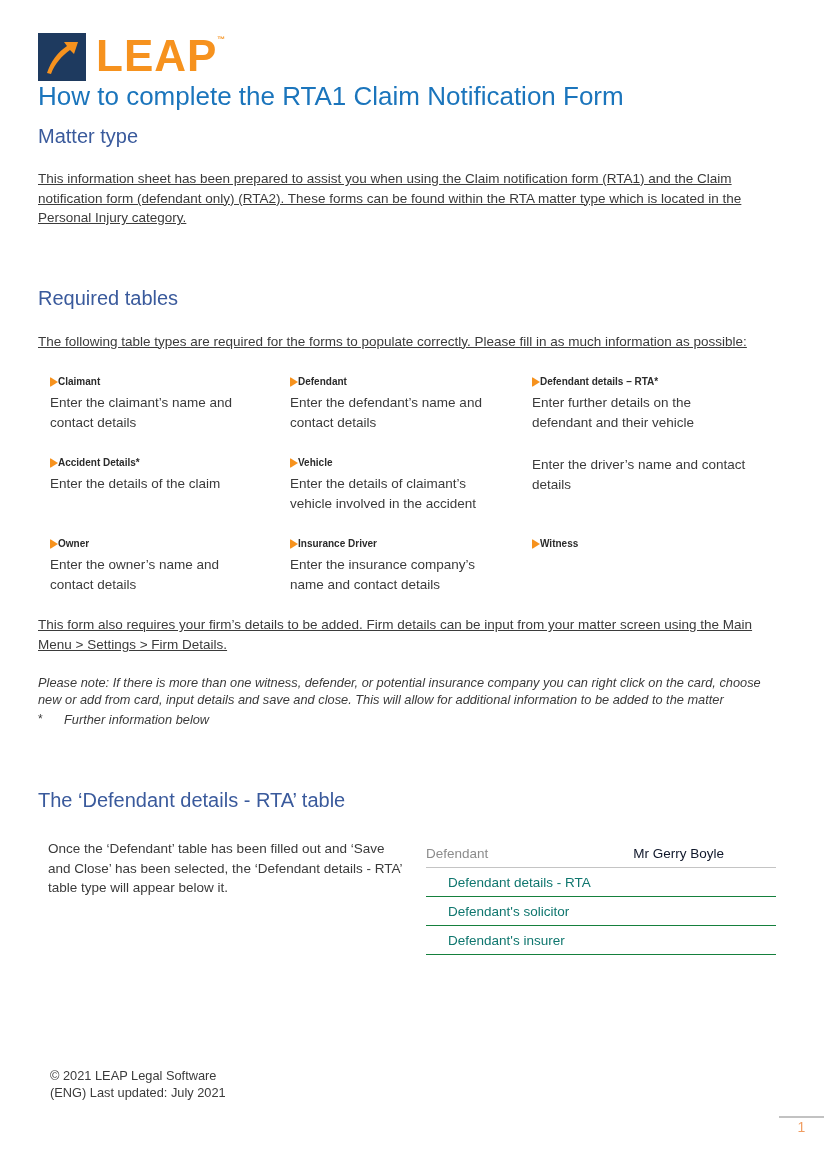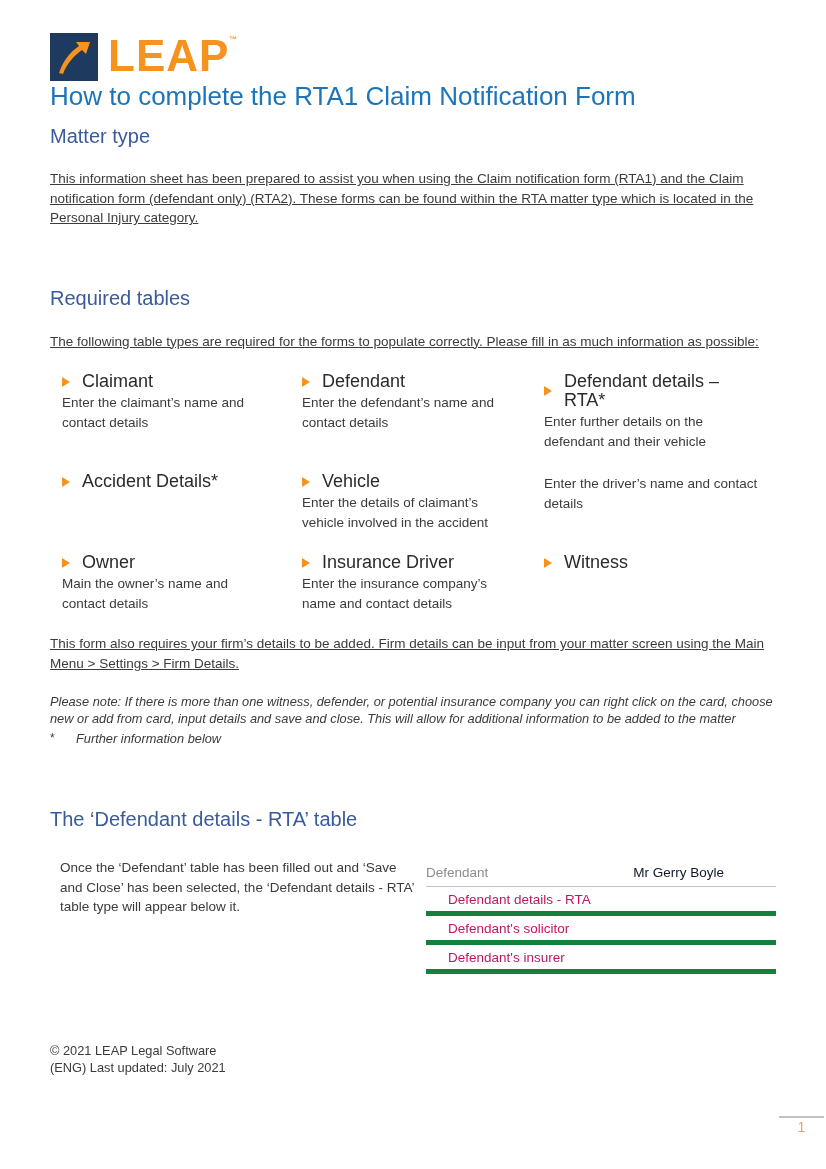--- a/index.html
+++ b/index.html
@@ -3,21 +3,21 @@
 <meta charset="utf-8">
 <style>
   * { margin:0; padding:0; box-sizing:border-box; }
   html,body { background:#ffffff; }
   body { font-family:"Liberation Sans","DejaVu Sans",sans-serif; color:#3b3b3b; }
   .page {
     position:relative;
     width:826px; height:1169px;
     margin:0 auto;
     background:#ffffff;
-    padding:33px 50px 0 50px;
+    padding:33px 50px 0 38px;
     overflow:hidden;
   }
   
   .logo { display:flex; align-items:flex-start; height:48px; }
   .logo-icon { width:48px; height:48px; display:block; }
   .logo-word {
     font-size:44px; font-weight:700; color:#F6921E;
     line-height:46px; letter-spacing:1px; margin-left:10px;
   }
   .logo-tm { font-size:8px; color:#F6921E; vertical-align:top; line-height:14px; }
@@ -56,35 +56,35 @@
   }
   .req-cell { padding-right:28px; }
   .req-head { display:flex; align-items:center; }
   .tri-bullet {
     width:0; height:0; flex:0 0 auto;
     border-left:8px solid #F6921E;
     border-top:5px solid transparent;
     border-bottom:5px solid transparent;
     border-radius:1px;
   }
-  .req-label { margin-left:12px; font-size:18px; font-weight:400; color:#2b2b2b; line-height:19px; }
+  .req-label { font-size:10px; font-weight:700; color:#2b2b2b; line-height:19px; }
   .req-desc { margin-top:2px; margin-left:0; font-size:13.5px; line-height:19.5px; color:#3b3b3b; }
   
   .two-col { margin-top:27px; display:flex; }
   .two-col-text { width:372px; padding-left:10px; font-size:13.5px; line-height:19.5px; }
   .mini-table { margin-left:auto; width:350px; font-size:13.5px; }
   .mt-row {
     height:29px; display:flex; align-items:center;
-    border-bottom:5px solid #15803d; color:#be185d;
+    border-bottom:1px solid #15803d; color:#0f766e;
   }
   .mt-row-header { justify-content:space-between; color:#8c8c8c; border-bottom:1px solid #c4c4c4; }
   .mt-value { color:#0f172a; font-weight:400; padding-right:52px; }
   .mt-row-sub { padding-left:22px; }
   
-  .footer { position:absolute; left:50px; top:1042px; font-size:12.8px; line-height:17px; color:#3b3b3b; }
+  .footer { position:absolute; left:50px; top:1067px; font-size:12.8px; line-height:17px; color:#3b3b3b; }
   .page-num-rule { position:absolute; left:779px; top:1116px; width:45px; height:2px; background:#c2c2c2; }
   .page-num { position:absolute; left:779px; top:1119px; width:45px; text-align:center; font-size:14px; color:#F09D62; }
 </style>
 </head>
 <body>
 
 <div class="page">
 
   <div class="logo">
     <svg class="logo-icon" viewBox="0 0 48 48" xmlns="http://www.w3.org/2000/svg">
@@ -122,37 +122,38 @@
           <span class="tri-bullet"></span>
           <span class="req-label">Defendant details – RTA*</span>
         </div>
       <div class="req-desc">Enter further details on the defendant and their vehicle</div>
     </div>
     <div class="req-cell">
       <div class="req-head">
           <span class="tri-bullet"></span>
           <span class="req-label">Accident Details*</span>
         </div>
+      <div class="req-desc">Enter the details of the claim</div>
     </div>
     <div class="req-cell">
       <div class="req-head">
           <span class="tri-bullet"></span>
           <span class="req-label">Vehicle</span>
         </div>
       <div class="req-desc">Enter the details of claimant’s vehicle involved in the accident</div>
     </div>
     <div class="req-cell">
       <div class="req-desc">Enter the driver’s name and contact details</div>
     </div>
     <div class="req-cell">
       <div class="req-head">
           <span class="tri-bullet"></span>
           <span class="req-label">Owner</span>
         </div>
-      <div class="req-desc">Main the owner’s name and contact details</div>
+      <div class="req-desc">Enter the owner’s name and contact details</div>
     </div>
     <div class="req-cell">
       <div class="req-head">
           <span class="tri-bullet"></span>
           <span class="req-label">Insurance Driver</span>
         </div>
       <div class="req-desc">Enter the insurance company’s name and contact details</div>
     </div>
     <div class="req-cell">
       <div class="req-head">

